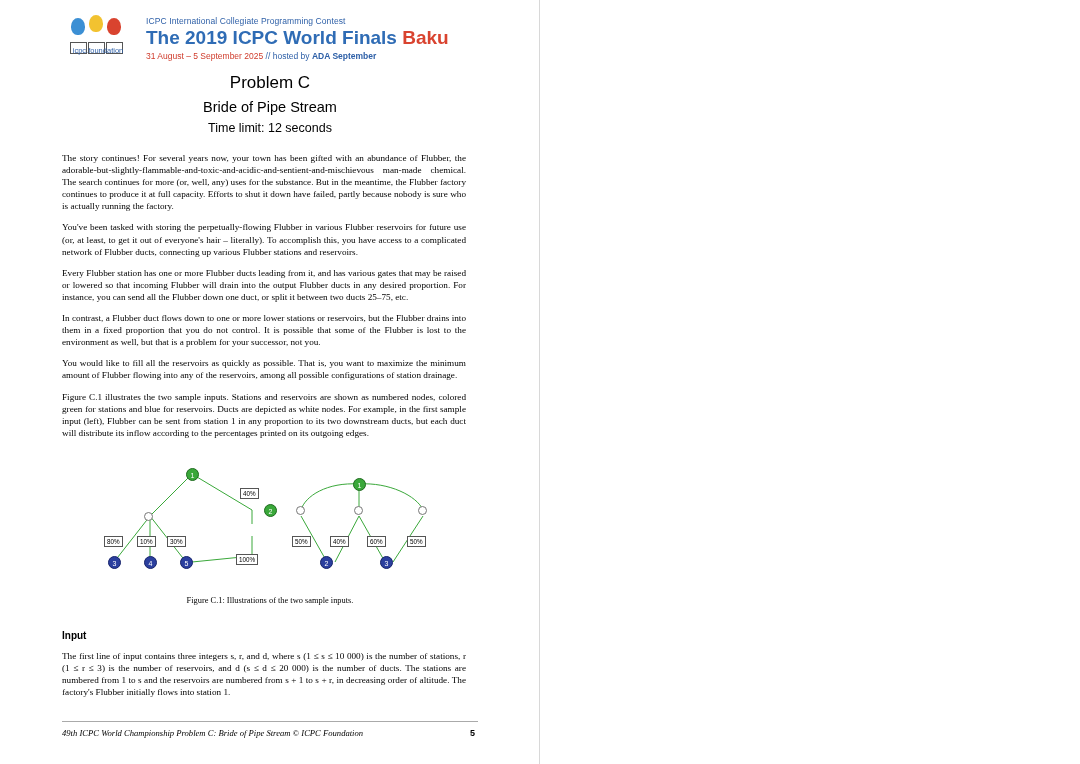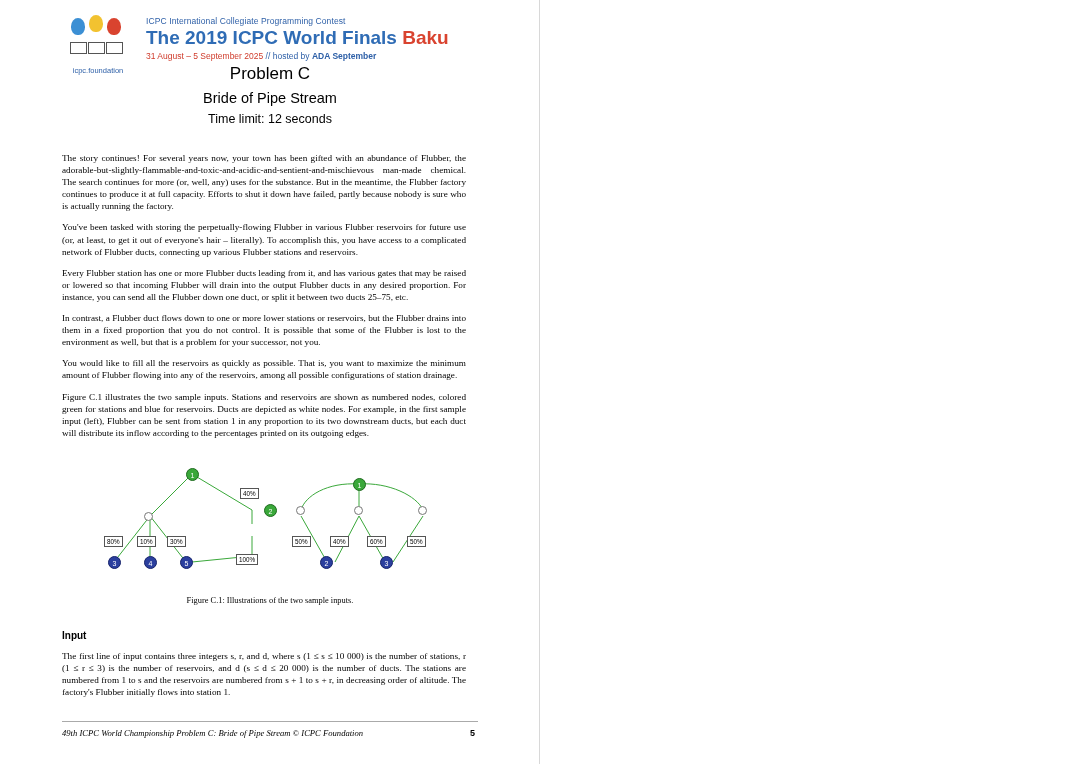--- a/index.html
+++ b/index.html
@@ -71,21 +71,21 @@
     height: 10px;
     top: 24px;
     border: 1px solid #555;
     background: #fff;
   }
   .basket.k1 { left: 8px; }
   .basket.k2 { left: 26px; }
   .basket.k3 { left: 44px; }
   .logo-caption {
     position: absolute;
-    top: 48px;
+    top: 28px;
     left: 0px;
     width: 72px;
     text-align: center;
     font-size: 7.5px;
     color: #2d5fa7;
     font-family: "Liberation Sans", sans-serif;
   }
   .hdr-text {
     position: absolute;
     left: 84px;
@@ -113,21 +113,21 @@
     margin-top: 2px;
   }
   .hdr-line3 .sep { color: #2d5fa7; }
   .hdr-line3 .host { color: #2d5fa7; font-weight: bold; }
   .hdr-line3 .hostprefix { color: #2d5fa7; }
 
   
   .ptitle {
     position: absolute;
     left: 62px;
-    top: 64px;
+    top: 73px;
     width: 416px;
     text-align: center;
   }
   .ptitle .t1 {
     font-family: "Liberation Sans", sans-serif;
     font-size: 17px;
     margin-bottom: 6px;
   }
   .ptitle .t2 {
     font-family: "Liberation Sans", sans-serif;

